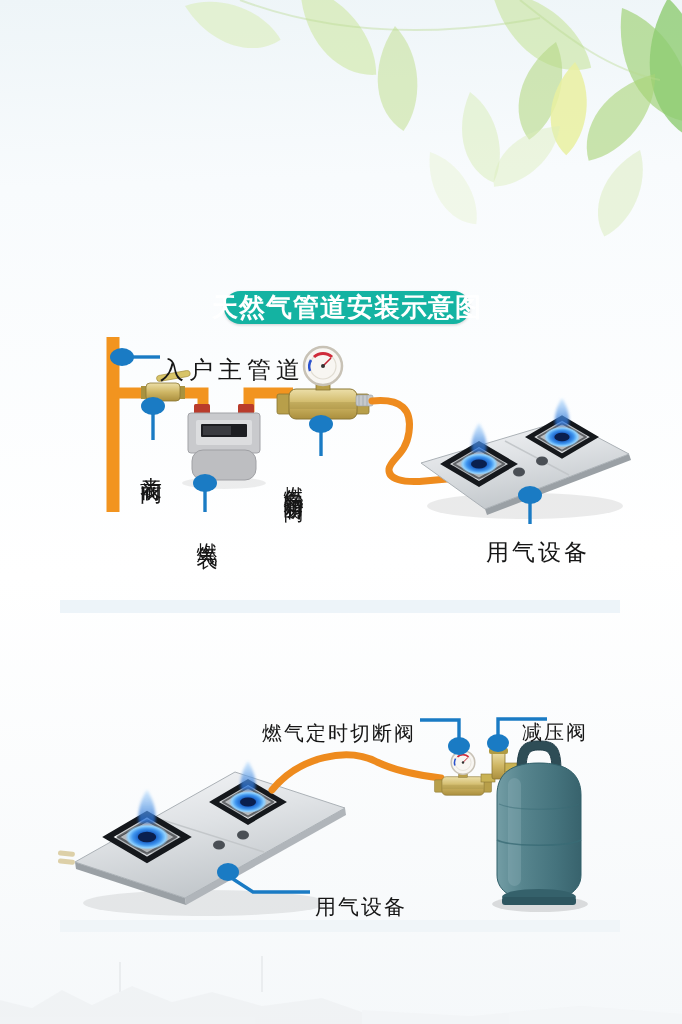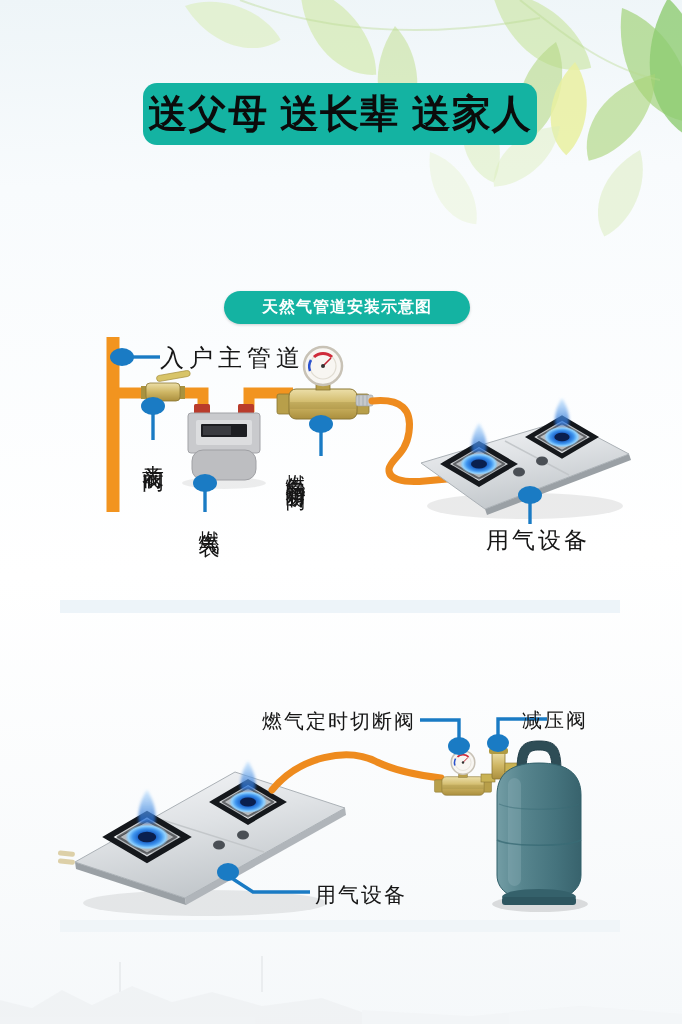--- a/index.html
+++ b/index.html
@@ -21,29 +21,29 @@
     background:var(--accent);border-radius:14px;
     display:flex;align-items:center;justify-content:center;
     font-size:39px;font-weight:bold;color:#0b0b0b;letter-spacing:1px;white-space:nowrap;
   }
   .headline{
     position:absolute;left:0;top:190px;width:682px;z-index:2;text-align:center;
     font-size:34px;font-weight:bold;color:#101010;letter-spacing:.5px;white-space:nowrap;
   }
   .pill{
     position:absolute;width:246px;height:33px;z-index:3;
-    background:var(--accent);border-radius:17px;color:#ffffff;font-weight:bold;font-size:16px;
+    background:var(--accent);border-radius:17px;color:#ffffff;font-weight:bold;font-size:26px;
     display:flex;align-items:center;justify-content:center;letter-spacing:1px;
     box-shadow:0 1px 3px rgba(0,0,0,.18);white-space:nowrap;
   }
   .p1{left:224px;top:291px}
   .p2{left:224px;top:652px}
   .hlabel,.vlabel{
     position:absolute;z-index:2;color:#161616;
-    font-family:Liberation Mono, monospace;white-space:nowrap;
+    font-family:Liberation Serif, serif;white-space:nowrap;margin-top:12px;
   }
   .vlabel{writing-mode:vertical-rl;text-orientation:upright;letter-spacing:.14em}
   .lbl-main-pipe{left:160px;top:342px;font-size:24px;letter-spacing:5px}
   .lbl-pre-valve{left:136px;top:447px;font-size:22px}
   .lbl-meter{left:193px;top:514px;font-size:21px}
   .lbl-timer1{left:281px;top:458px;font-size:20px}
   .lbl-appl1{left:486px;top:525px;font-size:23px;letter-spacing:3px}
   .lbl-timer2{left:262px;top:708px;font-size:20px;letter-spacing:2px}
   .lbl-reducer{left:522px;top:707px;font-size:20px;letter-spacing:2px}
   .lbl-appl2{left:315px;top:881px;font-size:21px;letter-spacing:2px}
@@ -243,21 +243,20 @@
     </g>
 
     <g opacity="0.5">
       <line x1="120" y1="962" x2="120" y2="992" stroke="#dfe2e5" stroke-width="2"></line>
       <line x1="262" y1="956" x2="262" y2="992" stroke="#dfe2e5" stroke-width="2"></line>
       <polygon points="0,1024 0,1000 32,1008 62,990 92,1005 132,986 172,1002 212,992 262,1006 322,998 362,1012 362,1024" fill="#eceef0"></polygon>
       <polygon points="362,1024 362,1010 470,1016 580,1006 682,1014 682,1024" fill="#f1f3f5"></polygon>
     </g>
   </svg>
 
-  <div class="banner">送父母 送长辈 送家人</div>
 
   <div class="pill p1">天然气管道安装示意图</div>
   <div class="hlabel lbl-main-pipe">入户主管道</div>
   <div class="vlabel lbl-pre-valve">表前阀</div>
   <div class="vlabel lbl-meter">燃气表</div>
   <div class="vlabel lbl-timer1">燃气定时切断阀</div>
   <div class="hlabel lbl-appl1">用气设备</div>
 
   <div class="hlabel lbl-timer2">燃气定时切断阀</div>
   <div class="hlabel lbl-reducer">减压阀</div>

